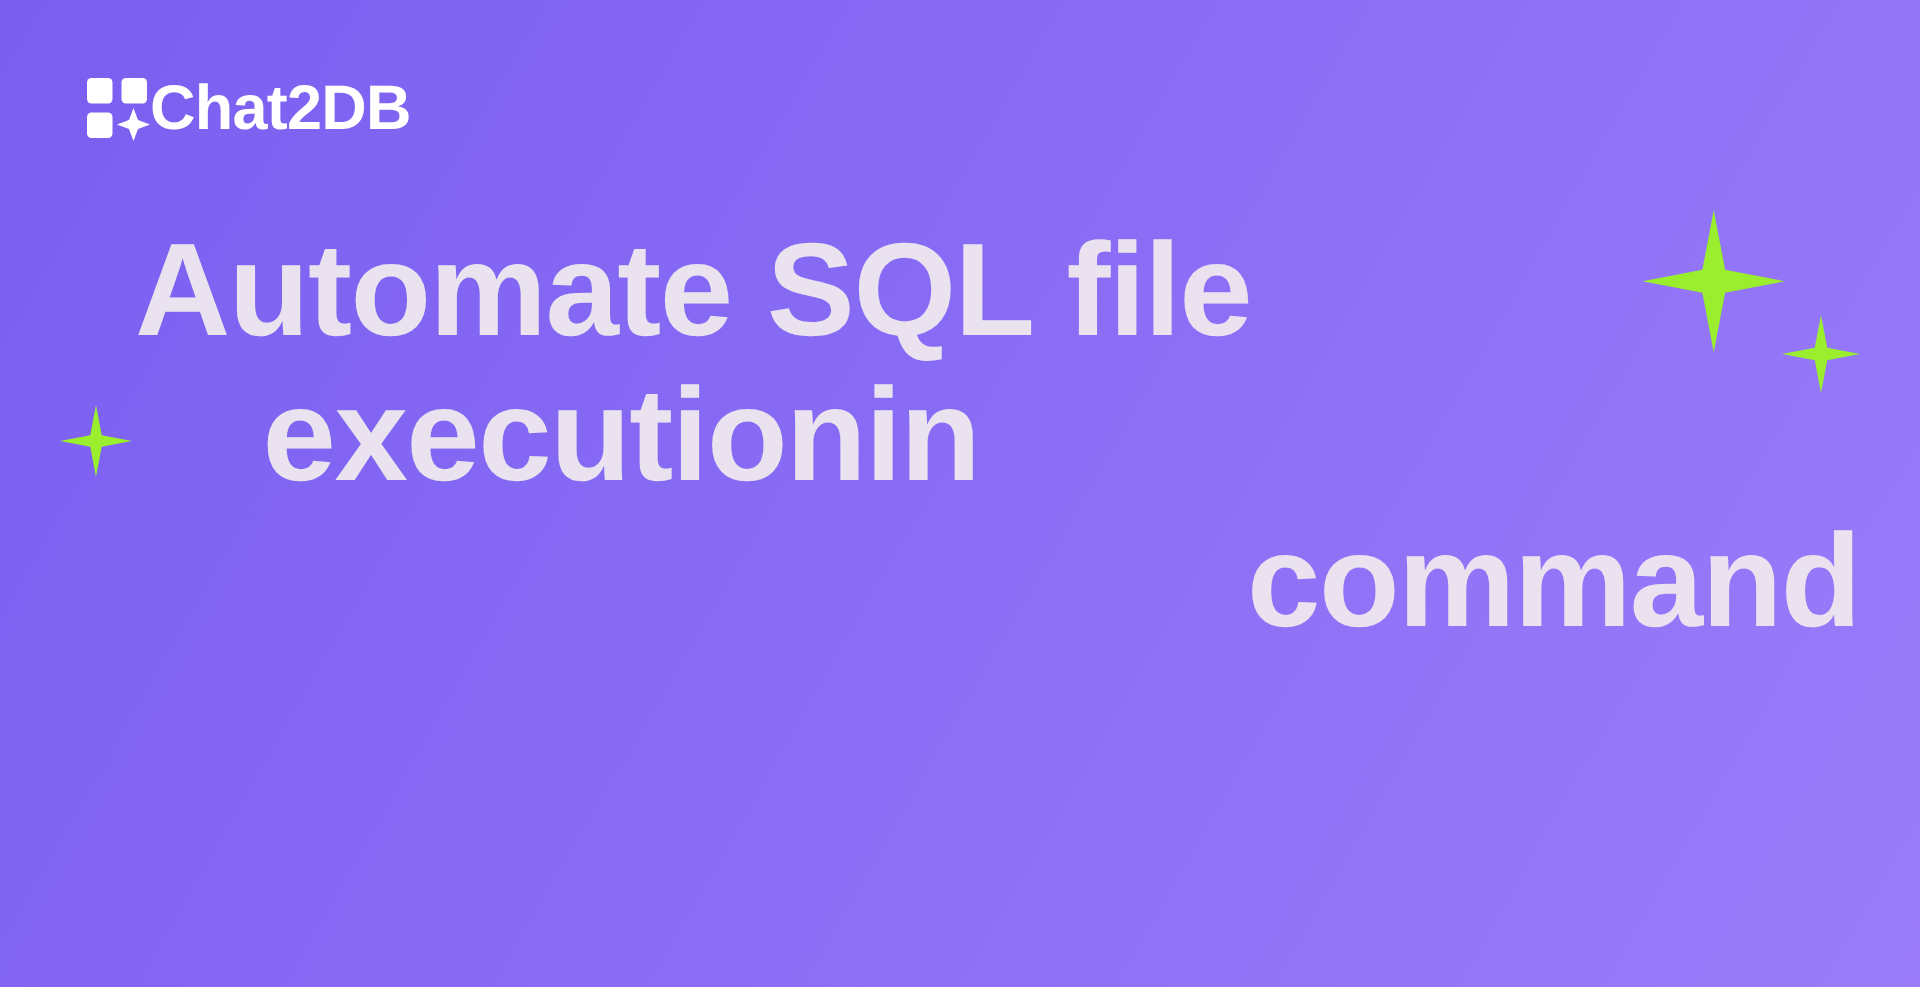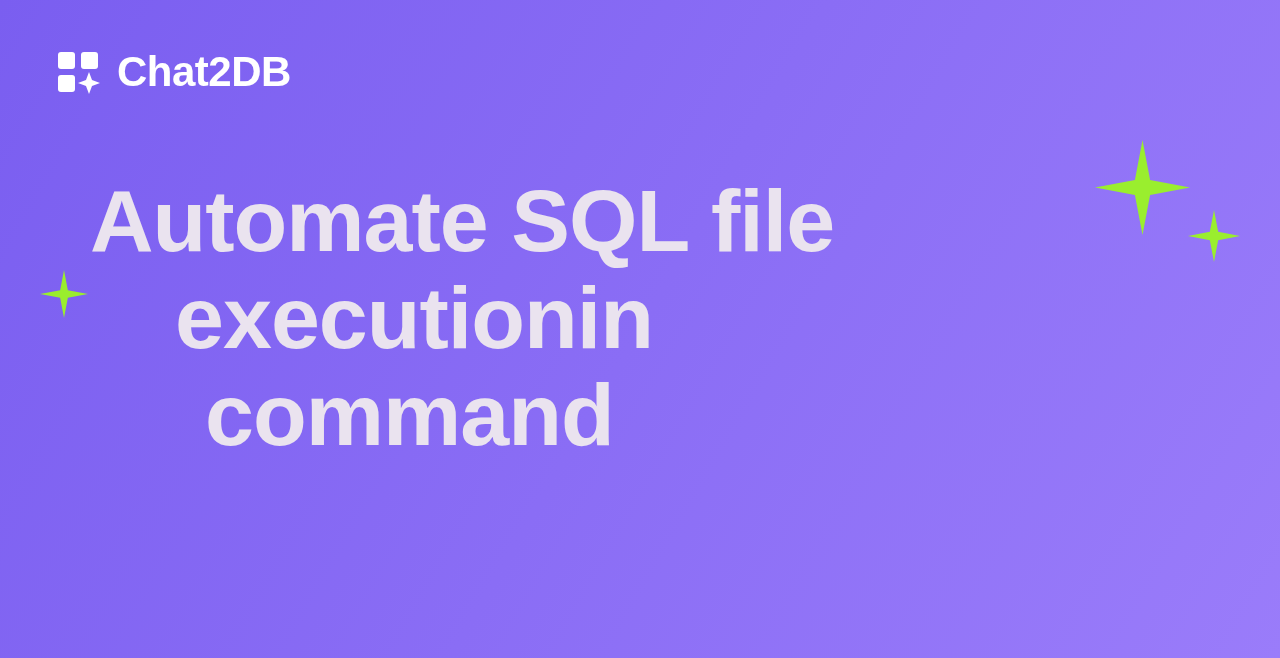--- a/index.html
+++ b/index.html
@@ -14,21 +14,21 @@
       position: relative;
       overflow: hidden;
       font-family: -apple-system, BlinkMacSystemFont, "Segoe UI", Arial, sans-serif;
     }
     .logo-container {
       position: absolute;
       top: 48px;
       left: 56px;
       display: flex;
       align-items: center;
-      gap: 17px;
+      gap: 0;
     }
     .logo-icon {
       width: 44px;
       height: 44px;
       position: relative;
     }
     .logo-text {
       color: #ffffff;
       font-size: 42px;
       font-weight: 700;
@@ -43,30 +43,30 @@
       font-size: 88px;
       font-weight: 800;
       line-height: 1.1;
       letter-spacing: -1px;
     }
     .title-line {
       display: block;
     }
     .indent-1 {
       padding-left: 15px;
-      margin-top: 28px;
     }
     .indent-2 {
       padding-left: 100px;
     }
     .indent-3 {
       padding-left: 0px;
     }
     .indent-4 {
       padding-left: 130px;
+      text-align: right;
     }
     .sparkle {
       position: absolute;
     }
     .sparkle-large {
       top: 140px;
       right: 90px;
       width: 95px;
       height: 95px;
     }

